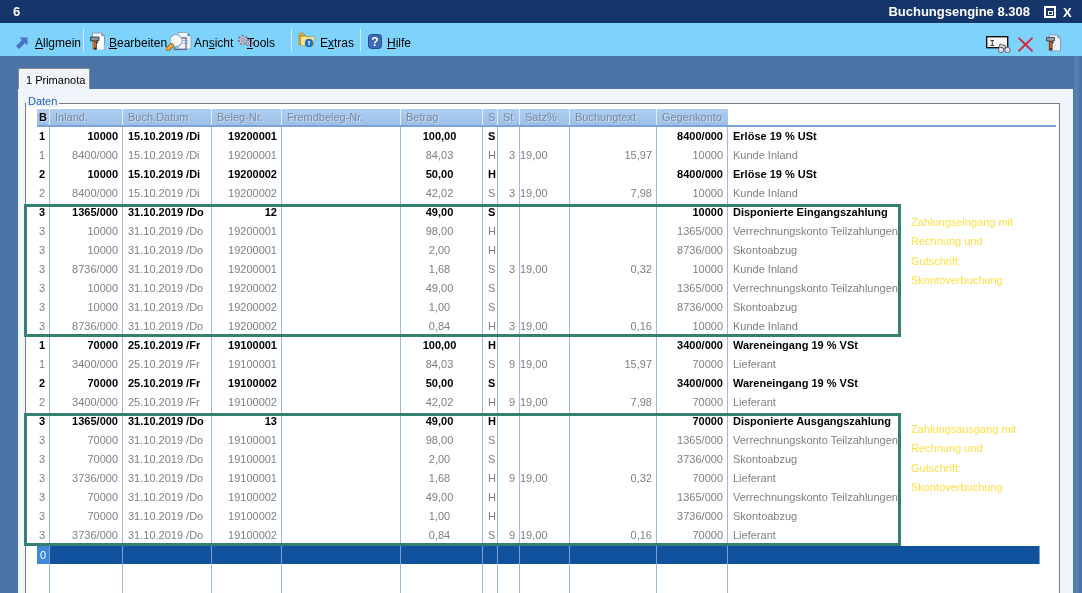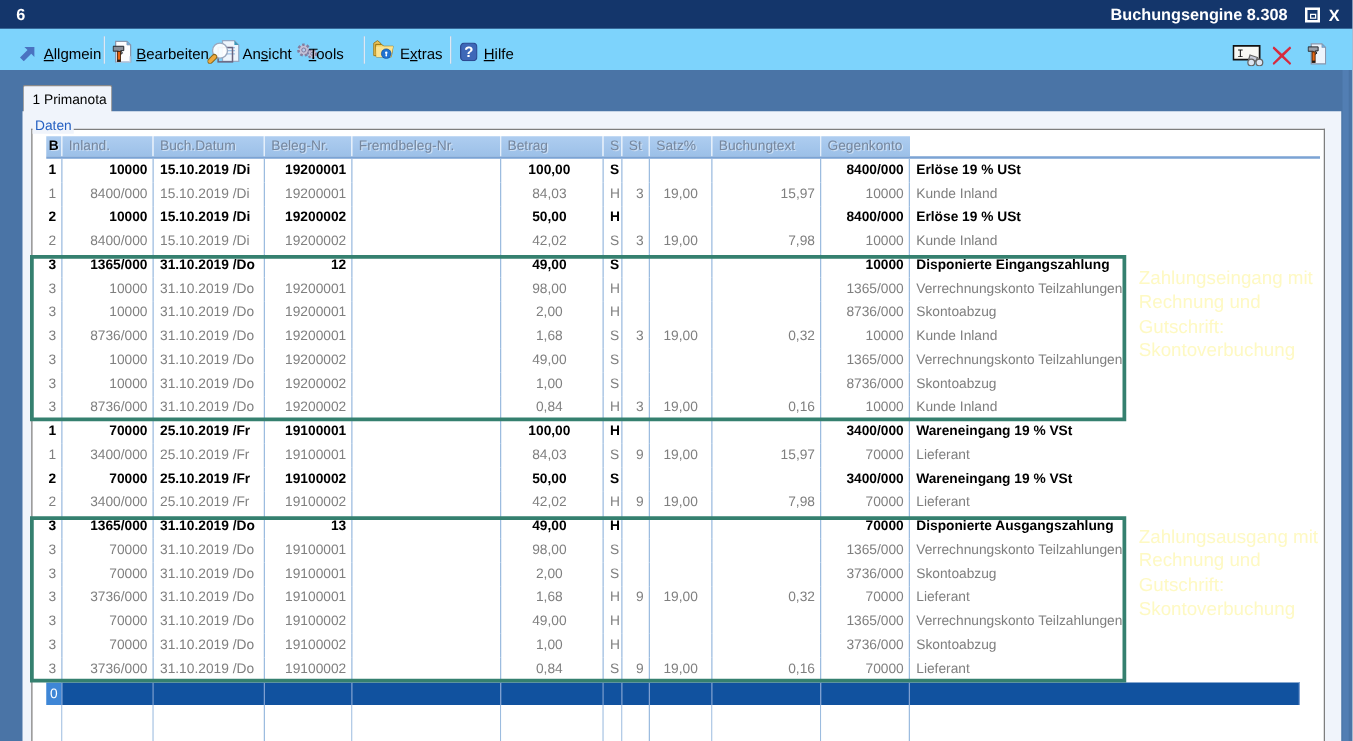--- a/index.html
+++ b/index.html
@@ -30,31 +30,31 @@
 .r.b .c{color:#000;font-weight:bold}
 .r.g .c{color:#7f7f7f}
 .c.b{width:13px;text-align:right;padding-right:4px}
 .c.konto{width:73px;text-align:right;padding-right:4px}
 .c.datum{width:89px;text-align:left;padding-left:5px}
 .c.beleg{width:70px;text-align:right;padding-right:4px}
 .c.fremd{width:119px;text-align:right;padding-right:4px}
 .c.betrag{width:82px;text-align:center;padding-right:4px}
 .c.s{width:15px;text-align:left;padding-left:5px}
 .c.st{width:22px;text-align:right;padding-right:4px}
-.c.satz{width:50px;text-align:center;padding-right:0}
+.c.satz{width:50px;text-align:left;padding-right:0}
 .c.steuer{width:87px;text-align:right;padding-right:4px}
 .c.gegen{width:71px;text-align:right;padding-right:4px}
 .c.text{width:312px;text-align:left;padding-left:5px;border-right:none}
 .selrow{position:absolute;left:37px;top:546px;width:1003px;height:18px;display:flex}
 .selrow .c{background:#11529f;border-right:1px solid #7e9fd0;line-height:18px}
 .selrow .c.b{background:#3e86d6;color:#fff;font-weight:normal;text-align:center;padding:0}
 .emptyrow{position:absolute;left:37px;top:564px;width:1003px;height:29px;display:flex}
 .emptyrow .c{background:#fff}
 .gbox{position:absolute;border:3px solid #35806f;z-index:2}
-.ann{position:absolute;color:#fef9c3;font-size:15px;line-height:19.3px;z-index:2}
+.ann{position:absolute;color:#fde047;font-size:11px;line-height:19.3px;z-index:2}
 svg{display:block}
 </style></head>
 <body>
 <div class="titlebar">
   <span class="num">6</span>
   <span class="rt">Buchungsengine 8.308</span>
   <span class="maxbtn">
       <i></i>
     </span>
   <span class="closebtn">X</span>

